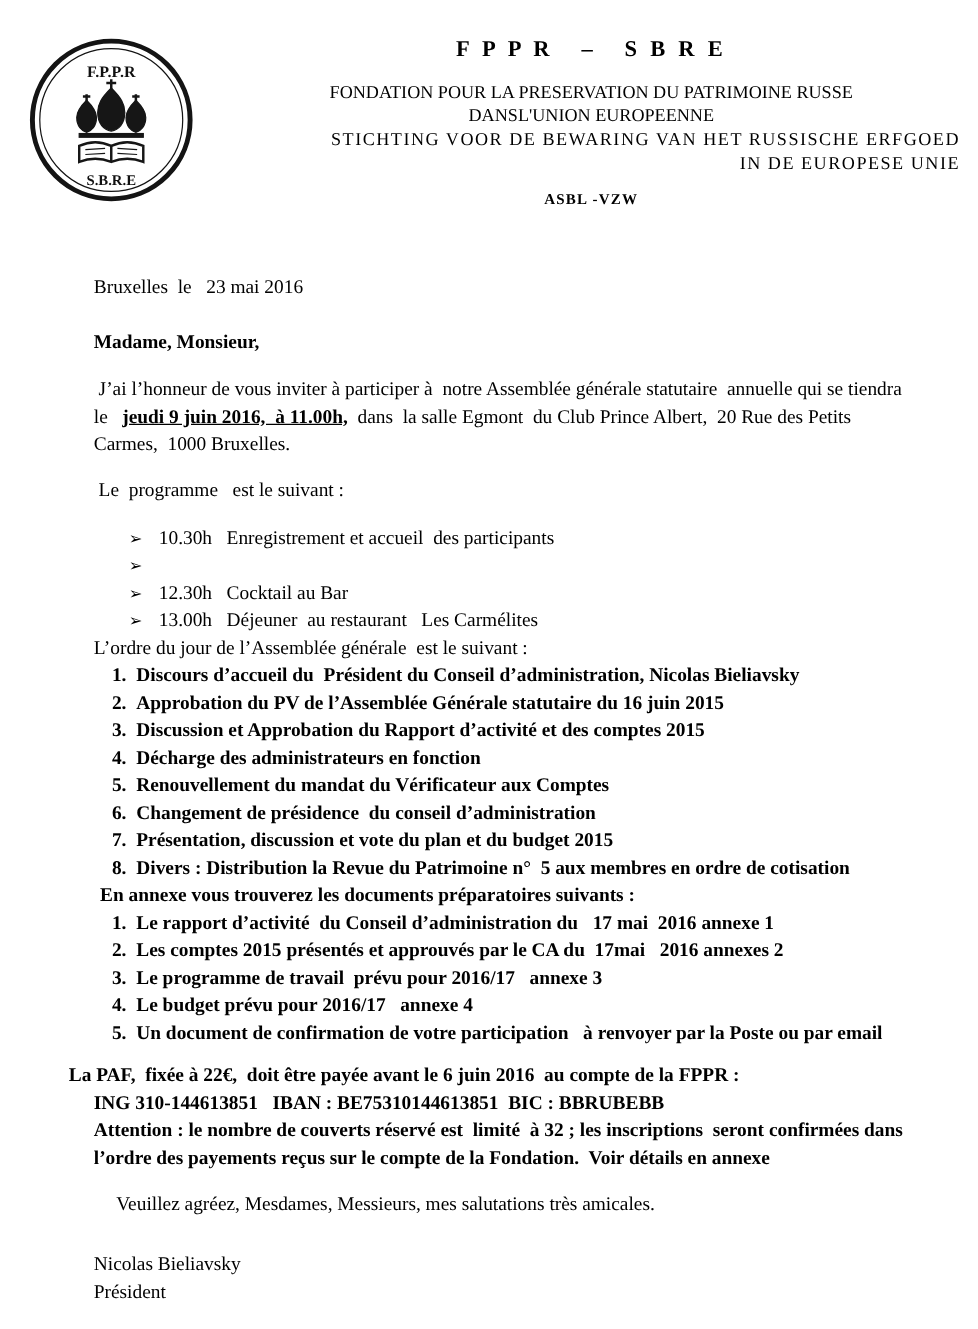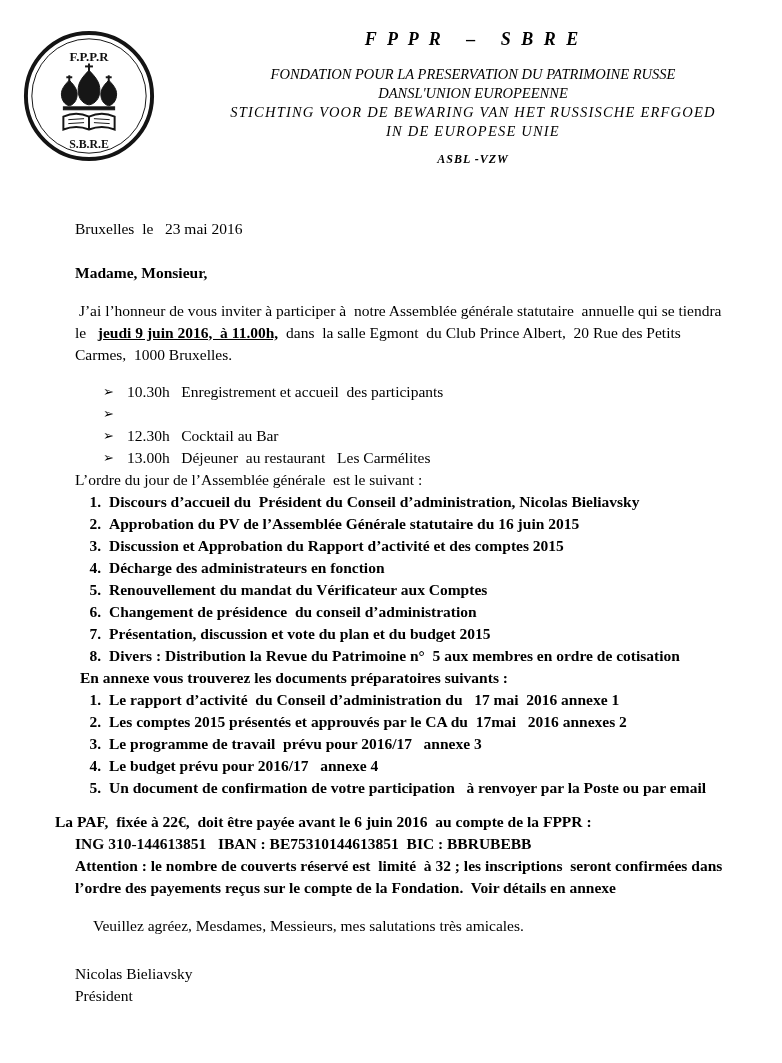--- a/index.html
+++ b/index.html
@@ -13,30 +13,30 @@
     font-size: 15.5px;
     line-height: 22px;
     overflow: hidden;
     position: relative;
   }
   [data-bind] { white-space: pre-wrap; }
 
   
   .doc-header { display: flex; padding-top: 24px; }
   .logo-wrap { width: 178px; flex: 0 0 178px; padding-left: 20px; box-sizing: border-box; }
-  .header-text { flex: 1 1 auto; text-align: center; padding-right: 14px; font-style: italic; }
+  .header-text { flex: 1 1 auto; text-align: center; padding-right: 14px; }
   .org-title {
     font-weight: bold;
     font-size: 18px;
     letter-spacing: 3px;
     margin-top: 4px;
     margin-bottom: 15px;
   }
   .org-line { font-size: 14.5px; line-height: 19px; }
-  .org-line.spaced { letter-spacing: 1.2px; }
+  .org-line.spaced { letter-spacing: 1.2px; text-align: right; }
   .org-sub { font-size: 12px; font-weight: bold; letter-spacing: 1px; margin-top: 7px; }
 
   
   .letter-body { padding: 0 58px 0 75px; }
   .date-line { margin-top: 44px; }
   .salutation { font-weight: bold; margin-top: 22px; }
   .intro { margin-top: 0; }
   .highlight { font-weight: bold; text-decoration: underline; }
 
   .programme-list { margin: 0 0 0 28px; }
@@ -107,20 +107,21 @@
   </header>
 
   <main class="letter-body">
 
     <p class="date-line" data-bind="letter.date_line">Bruxelles  le   23 mai 2016</p>
 
     <p class="salutation" data-bind="letter.salutation">Madame, Monsieur,</p>
 
     <p class="intro"><span data-bind="letter.intro.part1"> J’ai l’honneur de vous inviter à participer à  notre Assemblée générale statutaire  annuelle qui se tiendra    le   </span><span class="highlight" data-bind="letter.intro.highlight">jeudi 9 juin 2016,  à 11.00h,</span><span data-bind="letter.intro.part2">  dans  la salle Egmont  du Club Prince Albert,  20 Rue des Petits Carmes,  1000 Bruxelles.</span></p>
 
+    <p class="intro" data-bind="letter.programme_intro"> Le  programme   est le suivant :</p>
 
     <div class="programme-list">
       <div class="prog-item">
         <span class="prog-bullet" data-bind="icons.arrow_bullet">➢</span>
         <span data-bind="letter.programme.0">10.30h   Enregistrement et accueil  des participants</span>
       </div>
       <div class="prog-item">
         <span class="prog-bullet" data-bind="icons.arrow_bullet">➢</span>
       </div>
       <div class="prog-item">

